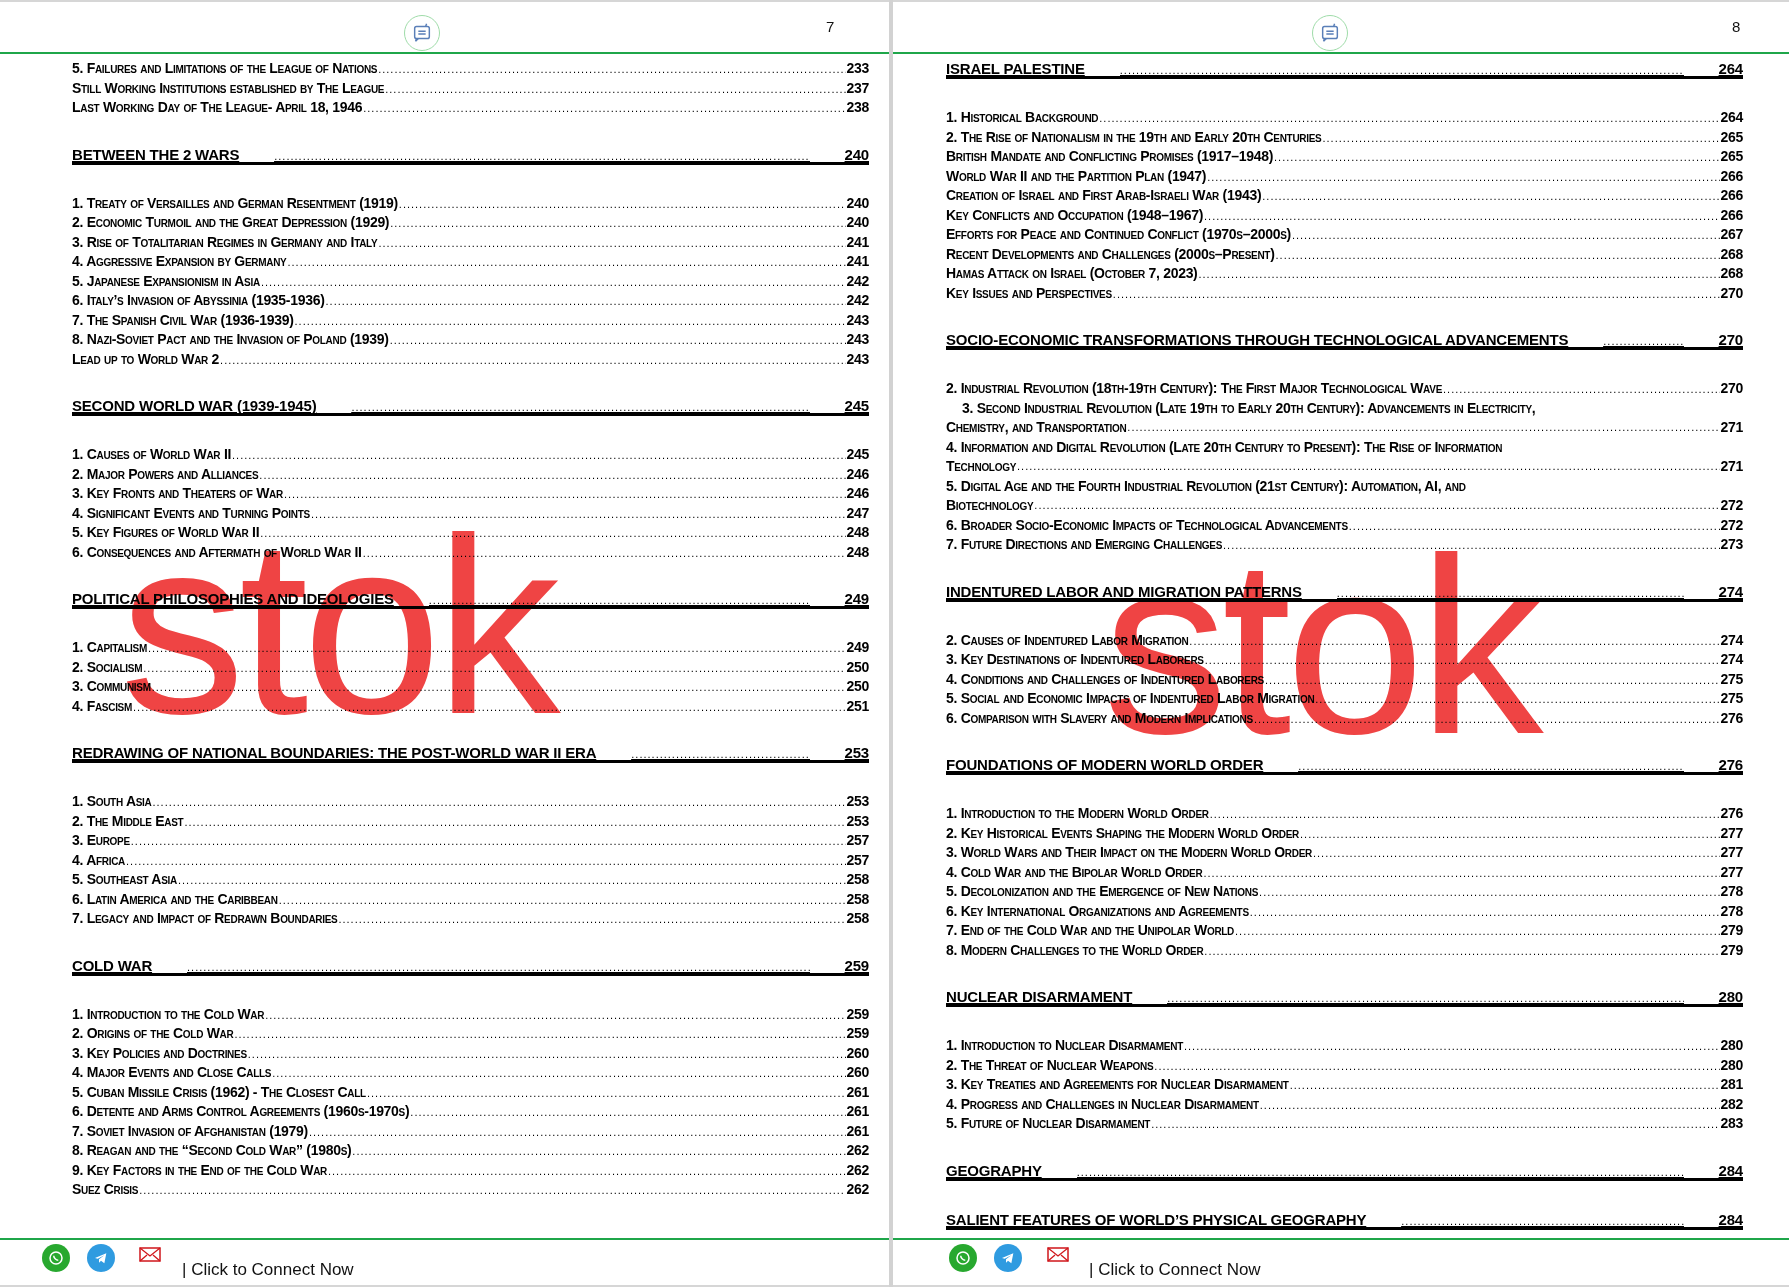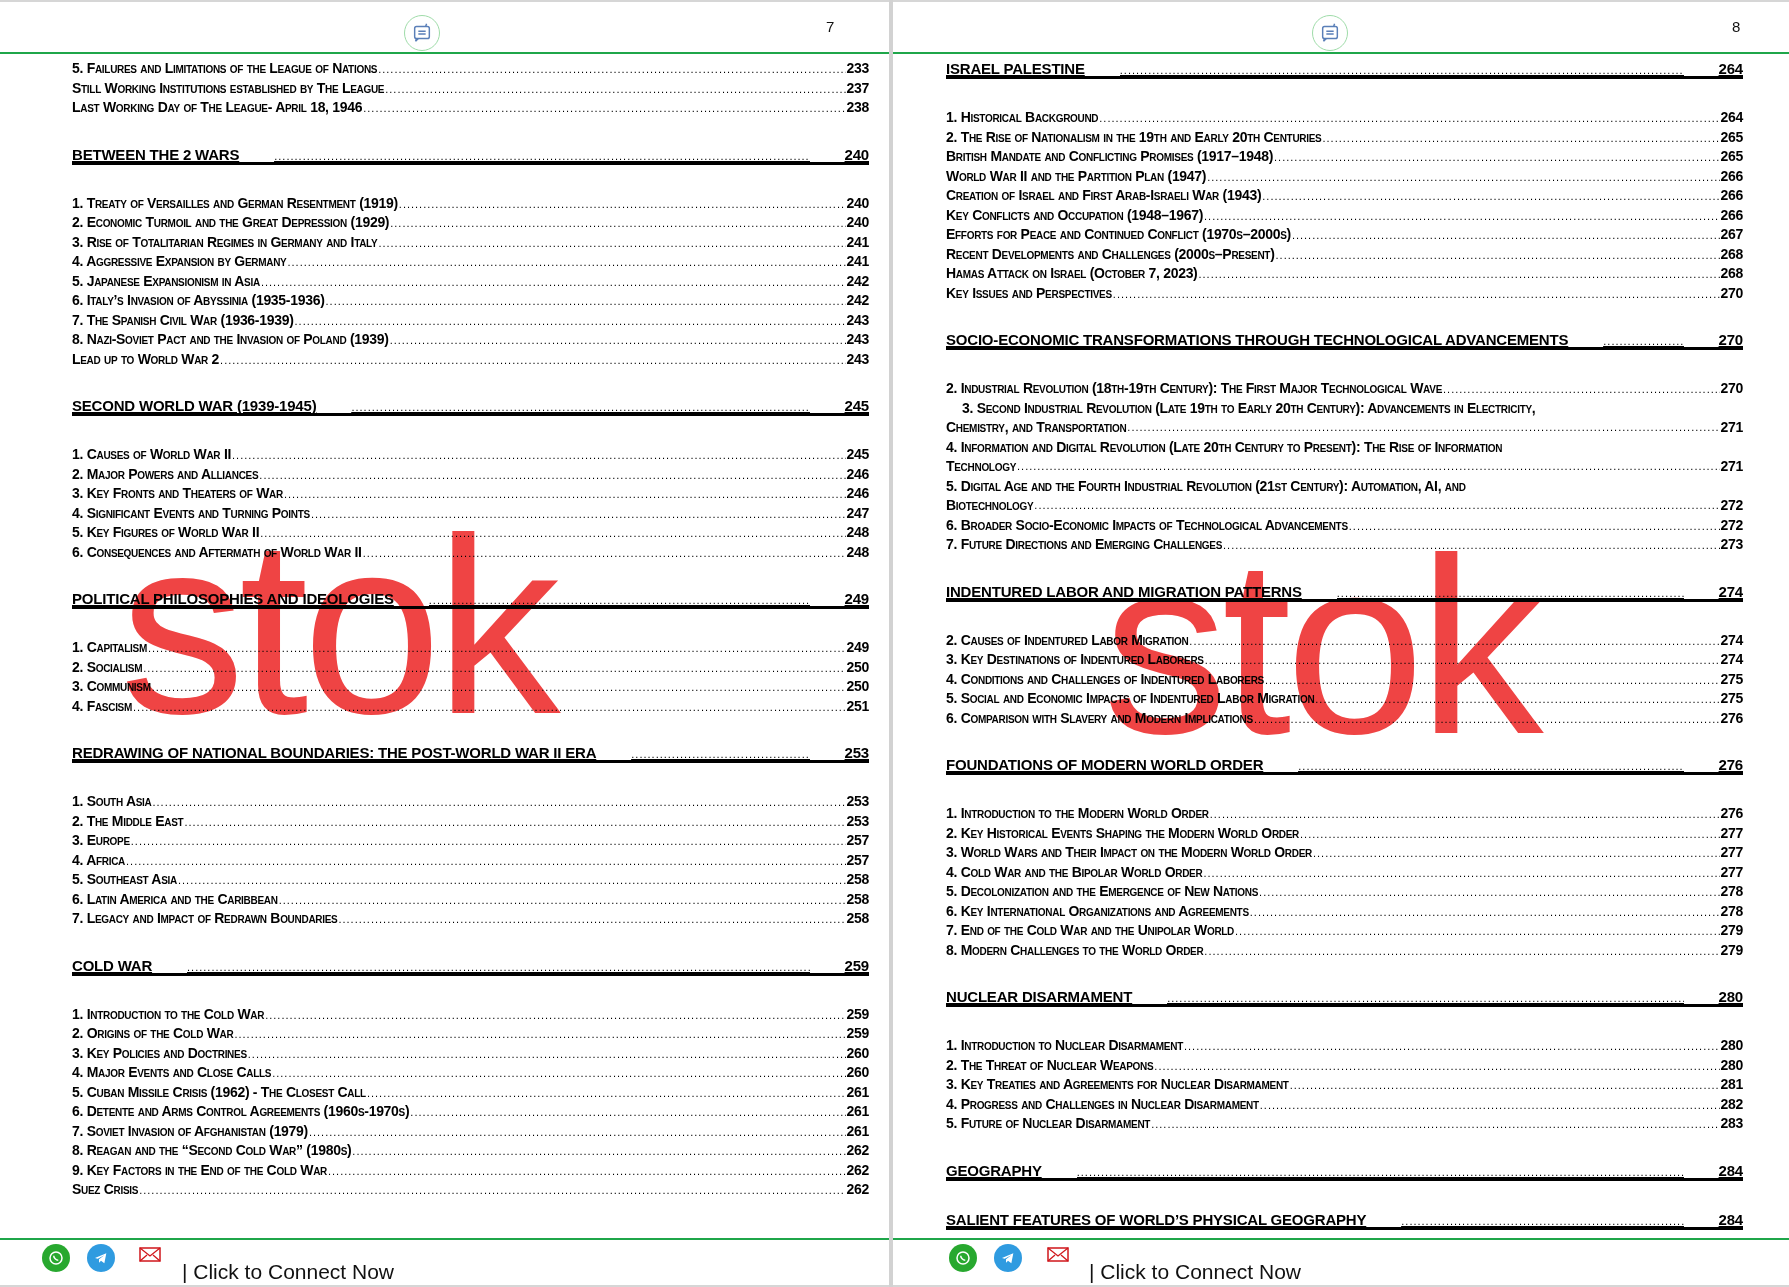--- a/index.html
+++ b/index.html
@@ -38,21 +38,21 @@
   .row.heading { font-variant:normal; text-transform:uppercase; font-size:15px; text-decoration:underline;
                  border-bottom:3px solid #000; height:17px; line-height:19px; margin-top:27px; margin-bottom:29px; letter-spacing:-0.2px;gap:34px; }
   .row.heading .dots { text-decoration:underline; }
   .row.heading.first { margin-top:0; }
 
   .footer { position:absolute; top:1240px; left:0; right:0; height:40px; }
   .ficon { position:absolute; top:2px; }
   .fi-wa { width:28px; height:28px; border-radius:50%; background:#28a82f; display:flex; align-items:center; justify-content:center; }
   .fi-tg { width:28px; height:28px; border-radius:50%; background:#2f9be0; display:flex; align-items:center; justify-content:center; }
   .fi-mail { width:22px; height:15px; top:5px; }
-  .connect { position:absolute; top:18px; font-size:21px; color:#111; font-family:"Liberation Sans", sans-serif; }
+  .connect { position:absolute; top:18px; font-size:17px; color:#111; font-family:"Liberation Sans", sans-serif; }
 </style>
 </head>
 <body>
 
 <div class="page left">
   <div class="watermark" style="left:120px; top:500px;">stok</div>
   <div class="logo" style="left:404px;">
     <svg viewBox="0 0 24 24" fill="none" stroke="#5a7fb8" stroke-width="1.6">
       <rect x="4" y="5" width="16" height="13" rx="2"></rect>
       <path d="M8 10h8M8 13h8M6 18l-1 3 3-3M16 5l1-3"></path>

